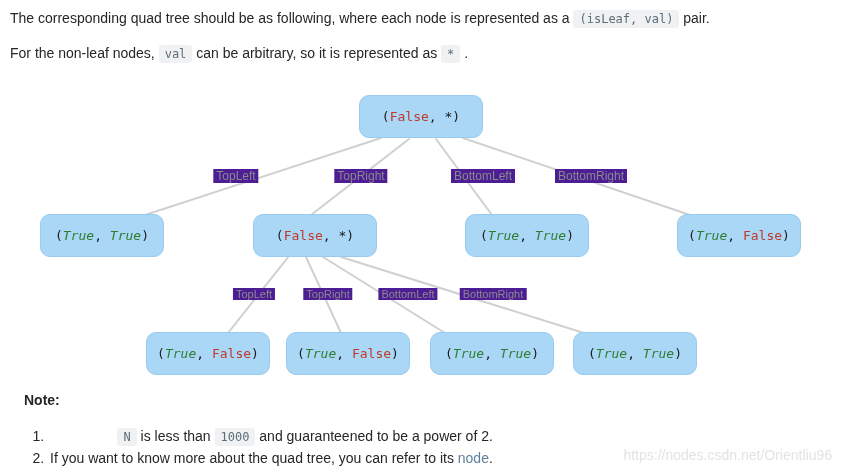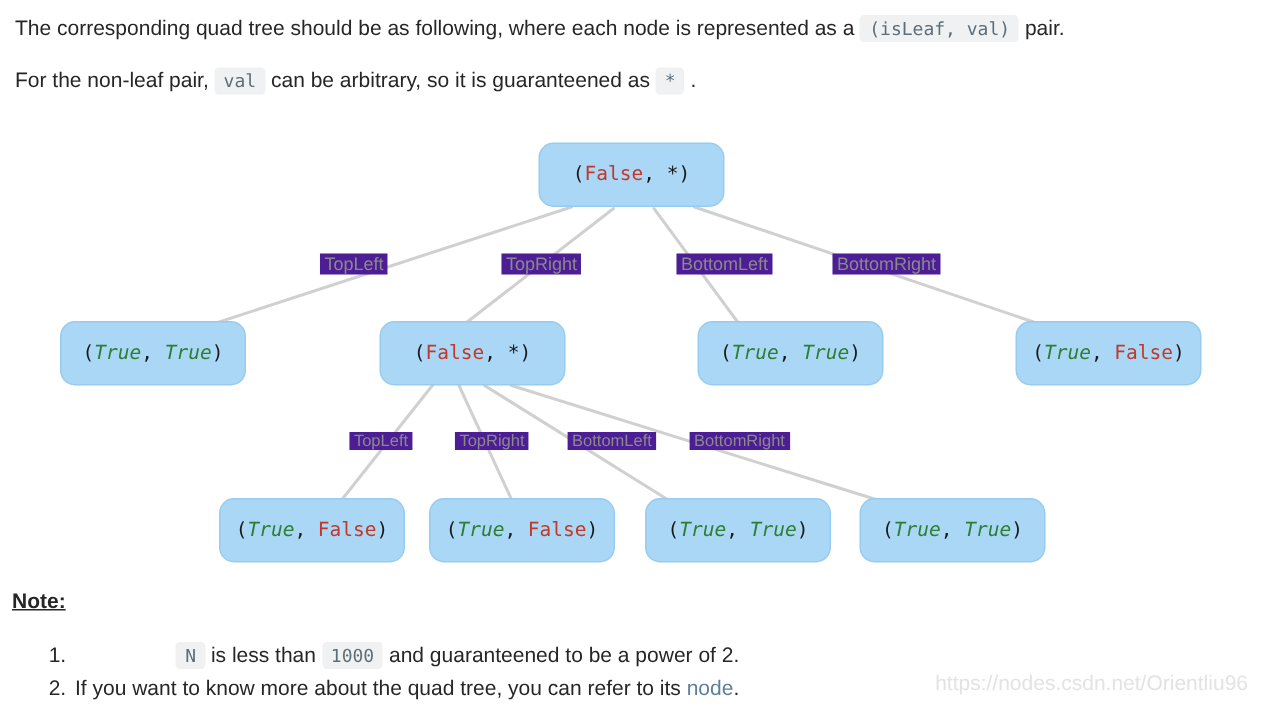--- a/index.html
+++ b/index.html
@@ -61,21 +61,21 @@
   .elabel {
     position: absolute;
     transform: translateX(-50%);
     color: var(--label_gray);
     background: #4c1d95;
     padding: 0 3px;
     white-space: nowrap;
   }
   .elabel.l1 { font-size: 12px; }
   .elabel.l2 { font-size: 11px; }
-  .note-label { position: absolute; left: 8px; top: 392px; font-weight: 700; text-decoration: underline; }
+  .note-label { position: absolute; left: 24px; top: 392px; font-weight: 700; }
   ol.notes {
     position: absolute;
     left: 10px;
     top: 426px;
     padding-left: 38px;
     line-height: 21px;
     text-align: right;
   }
   ol.notes li { padding-left: 2px; }
   a.wiki { color: var(--link_blue); text-decoration: none; cursor: pointer; }
@@ -87,21 +87,21 @@
     color: var(--watermark_gray);
   }
 </style>
 </head>
 <body>
 
 <div class="page">
 
   <p class="para para-1"><span>The corresponding quad tree should be as following, where each node is represented as a </span><code class="inline">(isLeaf, val)</code><span> pair.</span></p>
 
-  <p class="para para-2"><span>For the non-leaf pair, </span><code class="inline">val</code><span> can be arbitrary, so it is guaranteened as </span><code class="inline">*</code><span> .</span></p>
+  <p class="para para-2"><span>For the non-leaf nodes, </span><code class="inline">val</code><span> can be arbitrary, so it is represented as </span><code class="inline">*</code><span> .</span></p>
 
   <div class="tree">
     <svg class="edges" width="846" height="400">
       <line x1="381" y1="138" x2="142" y2="216"></line>
       <line x1="409" y1="139" x2="311" y2="215"></line>
       <line x1="436" y1="139" x2="492" y2="215"></line>
       <line x1="463" y1="138" x2="690" y2="215"></line>
       <line x1="289" y1="256" x2="228" y2="333"></line>
       <line x1="306" y1="257" x2="341" y2="333"></line>
       <line x1="323" y1="257" x2="445" y2="333"></line>

